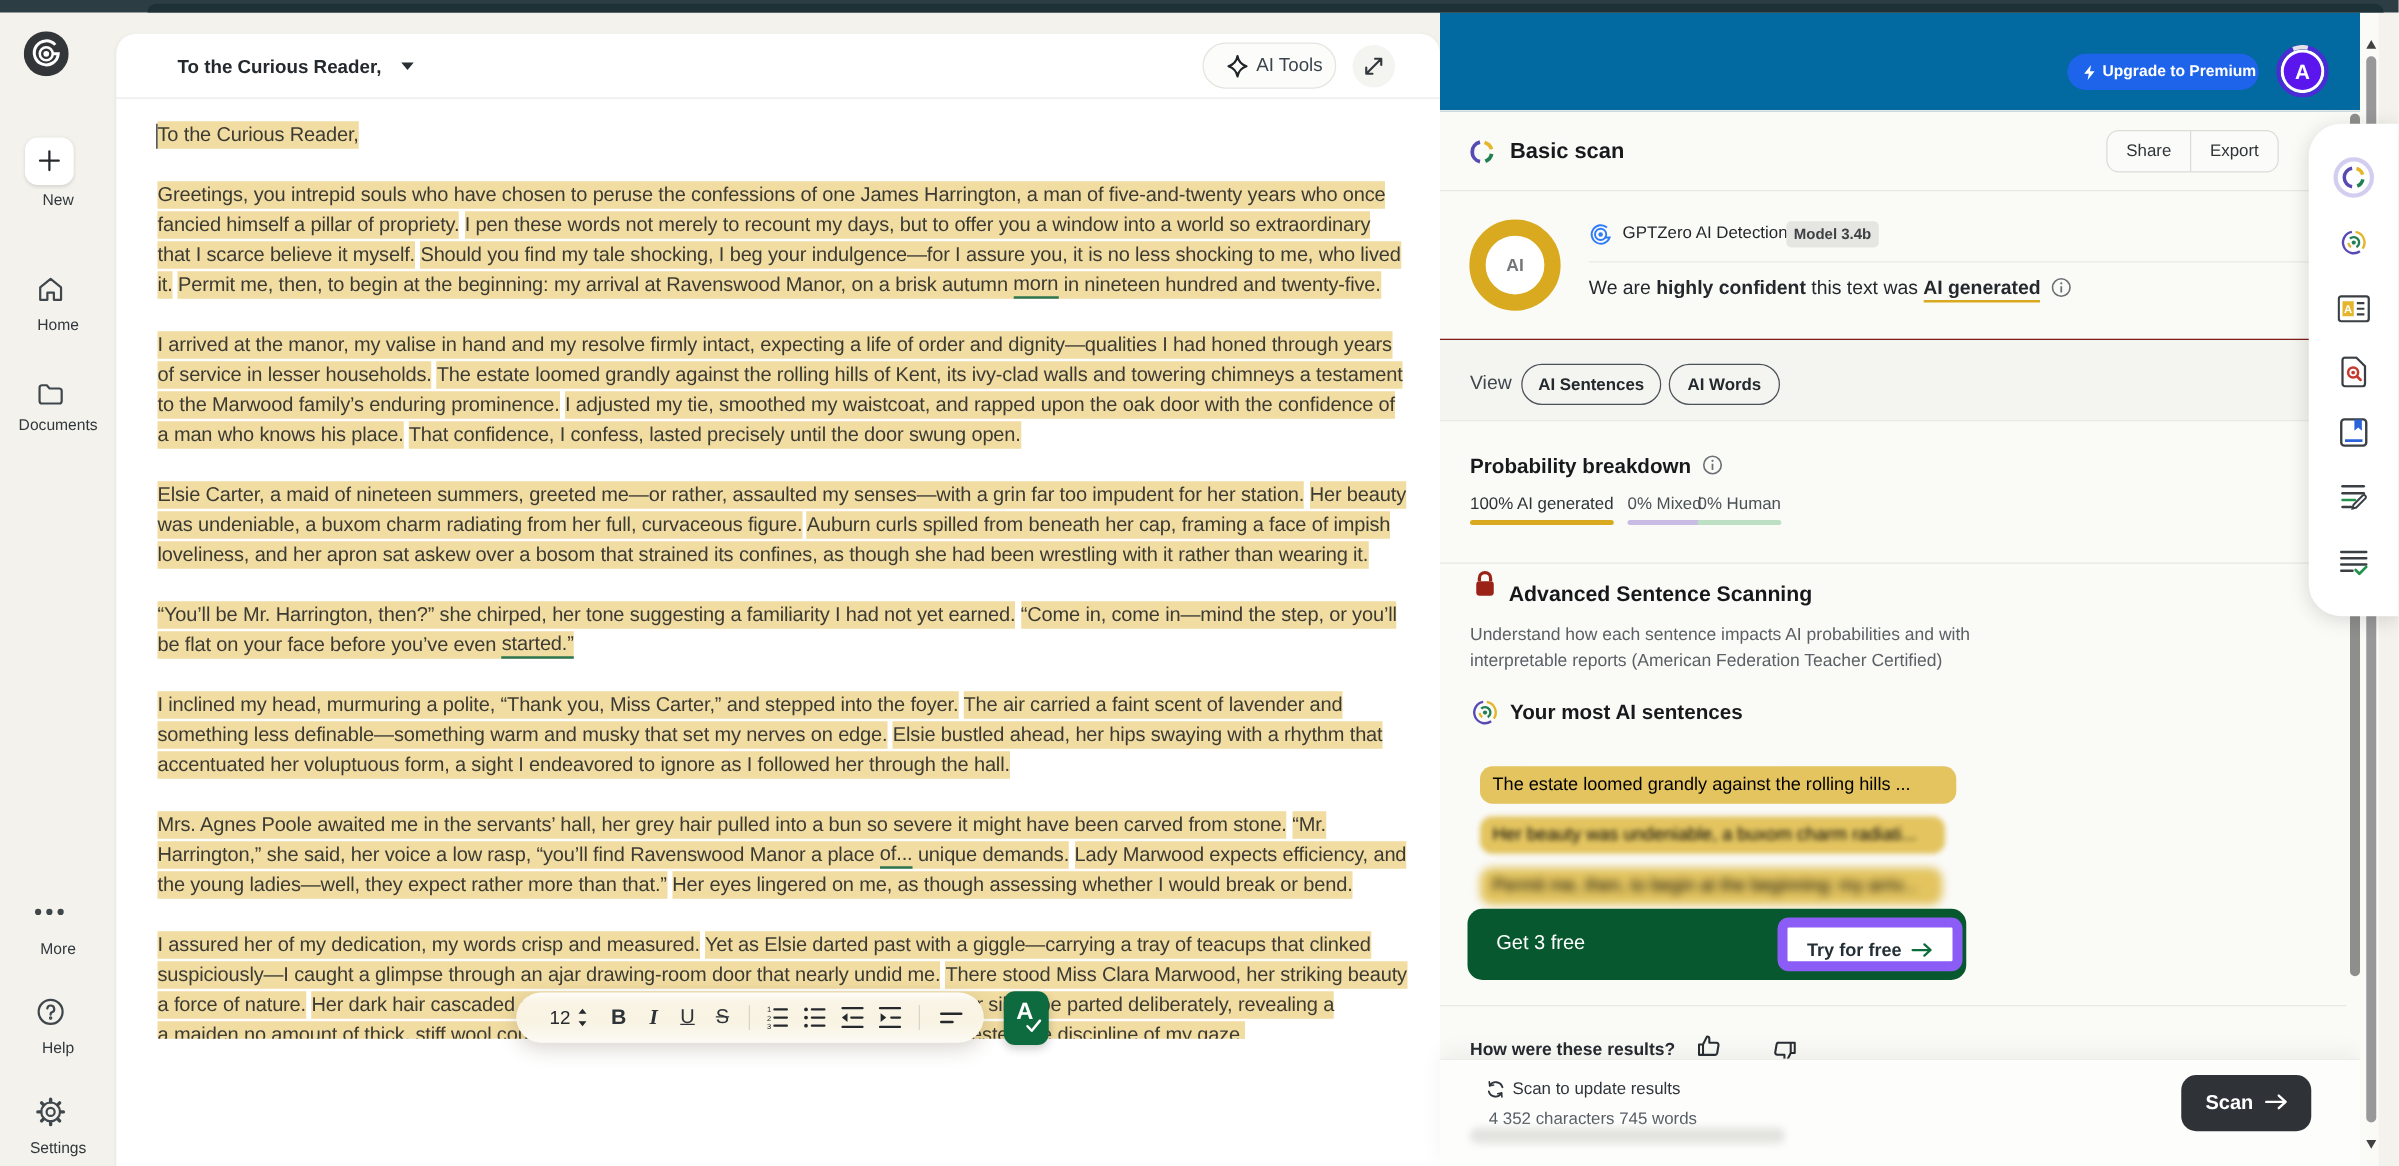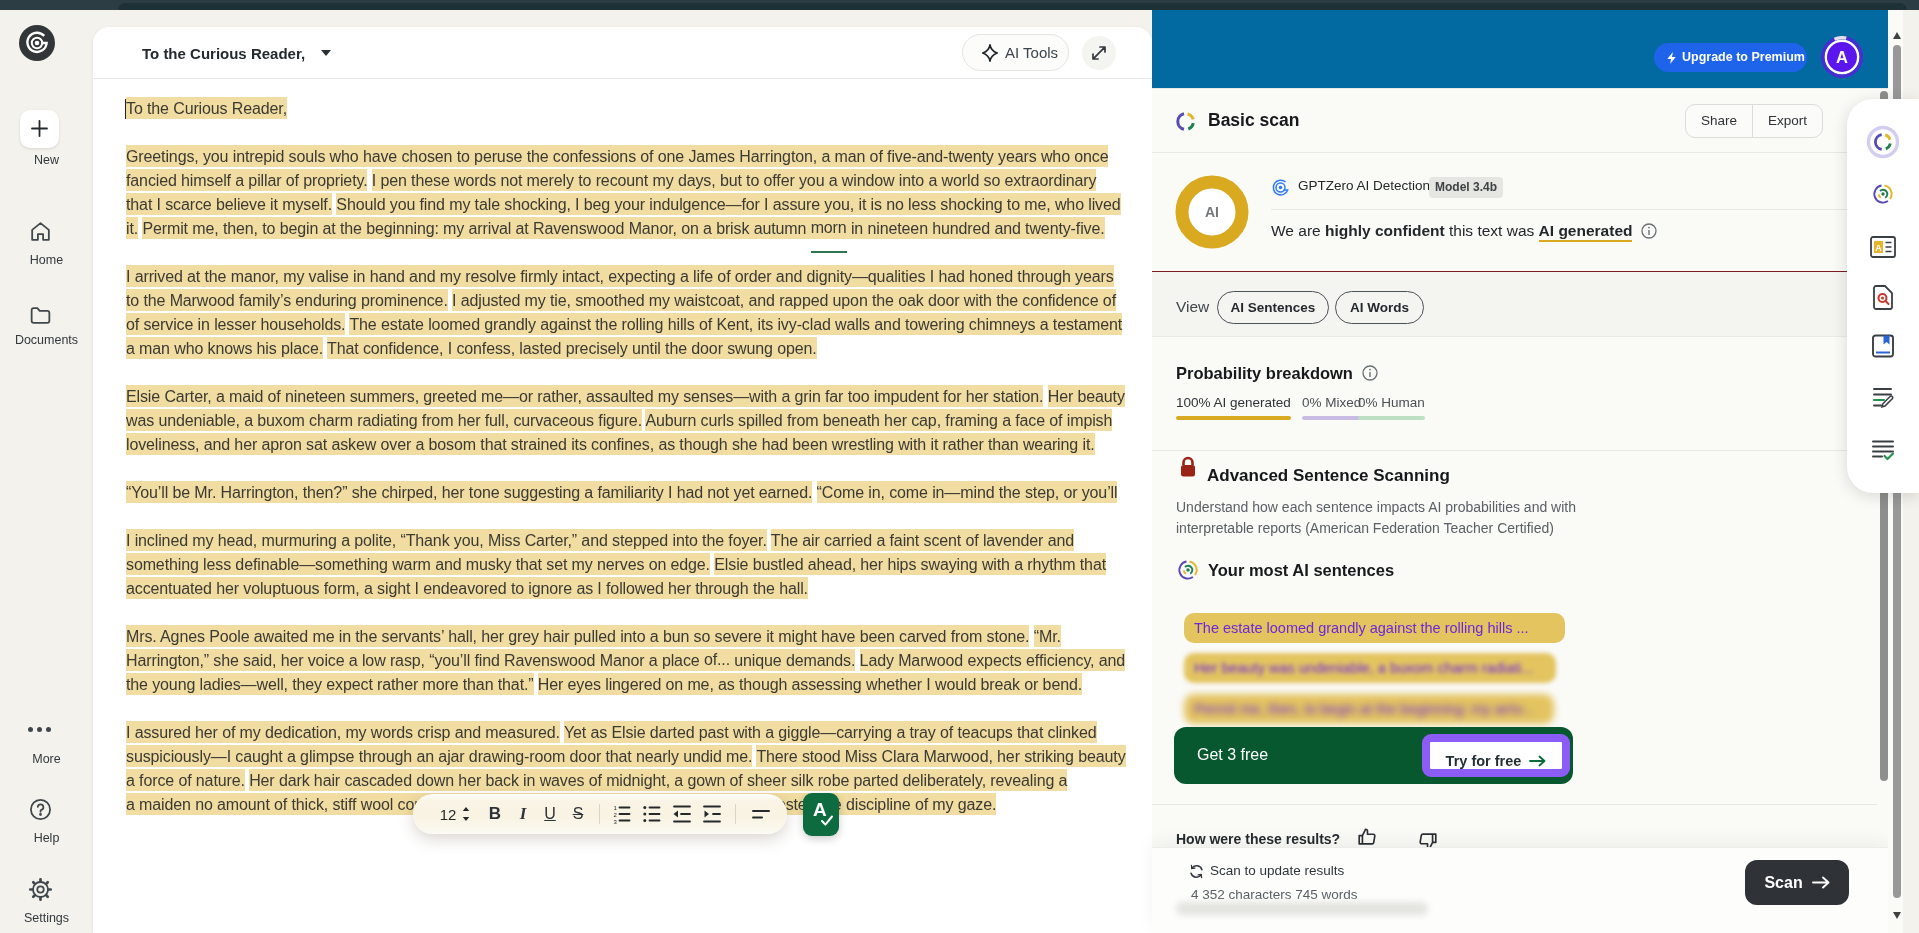--- a/index.html
+++ b/index.html
@@ -26,21 +26,21 @@
 #aitools { position:absolute; left:869px; top:7px; width:107px; height:37px; border:1px solid #E4E4E0; border-radius:19px; background:#FCFCFA; }
 #aitools span { position:absolute; left:42px; top:9px; font-size:15px; color:#3A444C; }
 #expandbtn { position:absolute; left:989px; top:9px; width:34px; height:34px; border-radius:50%; background:#F4F4F1; }
 
 
 #docwrap { position:absolute; left:0; top:52px; width:100%; height:752px; overflow:hidden; }
 #doc { padding:17px 0 0 33px; font-size:16px; line-height:24px; color:#3B3A33; letter-spacing:-0.12px; }
 #doc .p { margin-bottom:24px; }
 #doc .ln { white-space:nowrap; height:24px; }
 .h { background:#F1DCA1; padding:2.5px 0; }
-.u { border-bottom:2px solid #2F7552; padding-bottom:15px; }
+.u { border-bottom:2px solid #2F7552; padding-bottom:1px; }
 #caret { position:absolute; left:31.5px; top:20px; width:1.5px; height:20px; background:#1F2326; }
 
 
 #toolbar { position:absolute; left:413px; top:794px; width:374px; height:40px; background:linear-gradient(180deg, #FEFDFA 0%, #F9F4E5 18%, #F8F3E2 55%, #FAF6EA 78%, #FCFAF4 100%); border-radius:20px; box-shadow:0 5px 16px rgba(80,70,40,0.22); z-index:30; }
 #toolbar .tb { position:absolute; top:0; height:40px; display:flex; align-items:center; justify-content:center; color:#2E3338; }
 #toolbar .sep { position:absolute; top:10px; width:1px; height:20px; background:#D8D5CC; }
 #abtn { position:absolute; left:803px; top:793px; width:36px; height:43px; background:#0E6B40; border-radius:9px; z-index:31; box-shadow:0 3px 8px rgba(0,0,0,0.2); }
 
 
 #rpanel { position:absolute; left:1152px; top:10px; width:736px; bottom:0; background:#FAFAF7; }
@@ -70,21 +70,21 @@
 
 #prob { position:absolute; left:1176px; top:364px; }
 #prob h3 { font-size:16.5px; font-weight:700; color:#17191C; display:inline; }
 #probrow { position:absolute; left:1176px; top:395px; font-size:13.5px; }
 #bigdiv { position:absolute; left:1152px; top:450px; width:736px; height:1px; background:#E8E8E4; }
 
 
 #advhead { position:absolute; left:1207px; top:466px; font-size:17px; font-weight:700; color:#15171A; }
 #advdesc { position:absolute; left:1176px; top:497px; font-size:14px; color:#5A6066; line-height:20.5px; }
 #mosthead { position:absolute; left:1208px; top:561px; font-size:16.5px; font-weight:700; color:#17191C; }
-.ypill { position:absolute; left:1184px; height:30px; background:#E3C45F; border-radius:10px; font-size:14.5px; color:#6d28d9; line-height:30px; padding-left:10px; white-space:nowrap; overflow:hidden; }
+.ypill { position:absolute; left:1184px; height:30px; background:#E3C45F; border-radius:10px; font-size:14.5px; color:#000000; line-height:30px; padding-left:10px; white-space:nowrap; overflow:hidden; }
 #cta { position:absolute; left:1174px; top:727px; width:399px; height:57px; background:#07582F; border-radius:12px; }
 #cta .g3 { position:absolute; left:23px; top:19px; color:#FFF; font-size:16px; font-weight:400; }
 #trybtn { position:absolute; right:3px; top:7px; width:148px; height:43px; background:#FFF; border:8px solid #8b5cf6; border-radius:9px; text-align:center; line-height:39px; font-size:14.5px; font-weight:700; color:#252F36; }
 
 #div804 { position:absolute; left:1152px; top:804px; width:725px; height:1px; background:#E8E8E4; }
 #howrow { position:absolute; left:1176px; top:831px; font-size:14px; font-weight:700; color:#262B30; }
 
 
 #botbar { position:absolute; left:1152px; top:847px; width:736px; bottom:0; background:#FDFDFC; border-top:1px solid #ECECEA; box-shadow:0 -6px 16px rgba(0,0,0,0.05); }
 #scanupd { position:absolute; left:58px; top:15px; font-size:13.5px; color:#2F343A; }
@@ -171,31 +171,32 @@
           <div class="ln"><span id="caret"></span><span class="h">To the Curious Reader,</span></div>
         </div>
     <div class="p">
       <div class="ln"><span class="h">Greetings, you intrepid souls who have chosen to peruse the confessions of one James Harrington, a man of five-and-twenty years who once</span></div>
       <div class="ln"><span class="h">fancied himself a pillar of propriety.</span> <span class="h">I pen these words not merely to recount my days, but to offer you a window into a world so extraordinary</span></div>
       <div class="ln"><span class="h">that I scarce believe it myself.</span> <span class="h">Should you find my tale shocking, I beg your indulgence—for I assure you, it is no less shocking to me, who lived</span></div>
       <div class="ln"><span class="h">it.</span> <span class="h">Permit me, then, to begin at the beginning: my arrival at Ravenswood Manor, on a brisk autumn <span class="u">morn</span> in nineteen hundred and twenty-five.</span></div>
     </div>
     <div class="p">
       <div class="ln"><span class="h">I arrived at the manor, my valise in hand and my resolve firmly intact, expecting a life of order and dignity—qualities I had honed through years</span></div>
+      <div class="ln"><span class="h">of service in lesser households.</span> <span class="h">The estate loomed grandly against the rolling hills of Kent, its ivy-clad walls and towering chimneys a testament</span></div>
       <div class="ln"><span class="h">to the Marwood family’s enduring prominence.</span> <span class="h">I adjusted my tie, smoothed my waistcoat, and rapped upon the oak door with the confidence of</span></div>
-      <div class="ln"><span class="h">of service in lesser households.</span> <span class="h">The estate loomed grandly against the rolling hills of Kent, its ivy-clad walls and towering chimneys a testament</span></div>
       <div class="ln"><span class="h">a man who knows his place.</span> <span class="h">That confidence, I confess, lasted precisely until the door swung open.</span></div>
     </div>
     <div class="p">
       <div class="ln"><span class="h">Elsie Carter, a maid of nineteen summers, greeted me—or rather, assaulted my senses—with a grin far too impudent for her station.</span> <span class="h">Her beauty</span></div>
       <div class="ln"><span class="h">was undeniable, a buxom charm radiating from her full, curvaceous figure.</span> <span class="h">Auburn curls spilled from beneath her cap, framing a face of impish</span></div>
       <div class="ln"><span class="h">loveliness, and her apron sat askew over a bosom that strained its confines, as though she had been wrestling with it rather than wearing it.</span></div>
     </div>
     <div class="p">
       <div class="ln"><span class="h">“You’ll be Mr. Harrington, then?” she chirped, her tone suggesting a familiarity I had not yet earned.</span> <span class="h">“Come in, come in—mind the step, or you’ll</span></div>
+      <div class="ln"><span class="h">be flat on your face before you’ve even <span class="u">started.”</span></span></div>
     </div>
     <div class="p">
       <div class="ln"><span class="h">I inclined my head, murmuring a polite, “Thank you, Miss Carter,” and stepped into the foyer.</span> <span class="h">The air carried a faint scent of lavender and</span></div>
       <div class="ln"><span class="h">something less definable—something warm and musky that set my nerves on edge.</span> <span class="h">Elsie bustled ahead, her hips swaying with a rhythm that</span></div>
       <div class="ln"><span class="h">accentuated her voluptuous form, a sight I endeavored to ignore as I followed her through the hall.</span></div>
     </div>
     <div class="p">
       <div class="ln"><span class="h">Mrs. Agnes Poole awaited me in the servants’ hall, her grey hair pulled into a bun so severe it might have been carved from stone.</span> <span class="h">“Mr.</span></div>
       <div class="ln"><span class="h">Harrington,” she said, her voice a low rasp, “you’ll find Ravenswood Manor a place <span class="u">of...</span> unique demands.</span> <span class="h">Lady Marwood expects efficiency, and</span></div>
       <div class="ln"><span class="h">the young ladies—well, they expect rather more than that.”</span> <span class="h">Her eyes lingered on me, as though assessing whether I would break or bend.</span></div>

